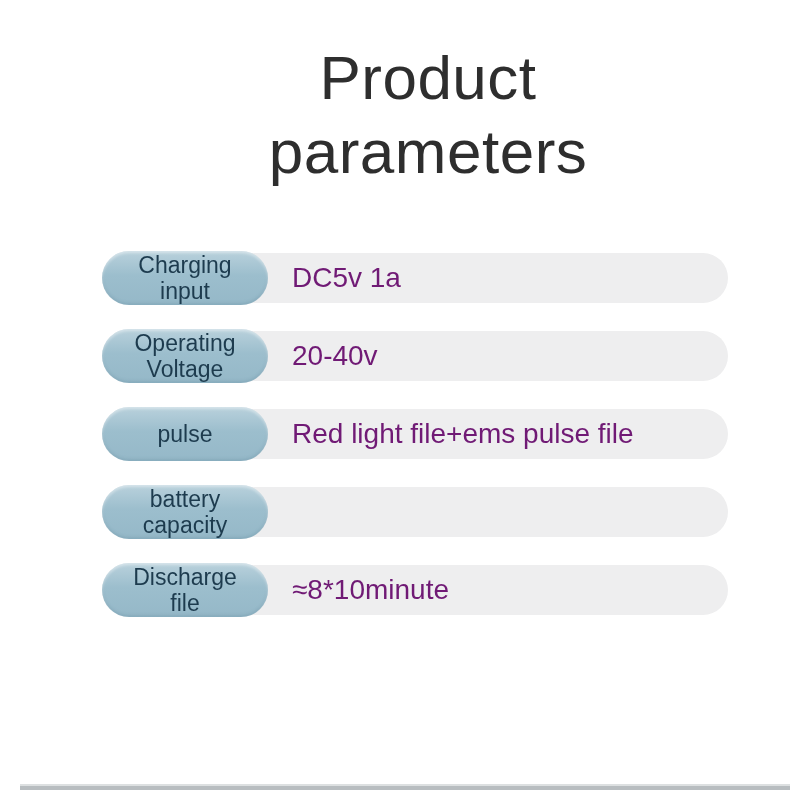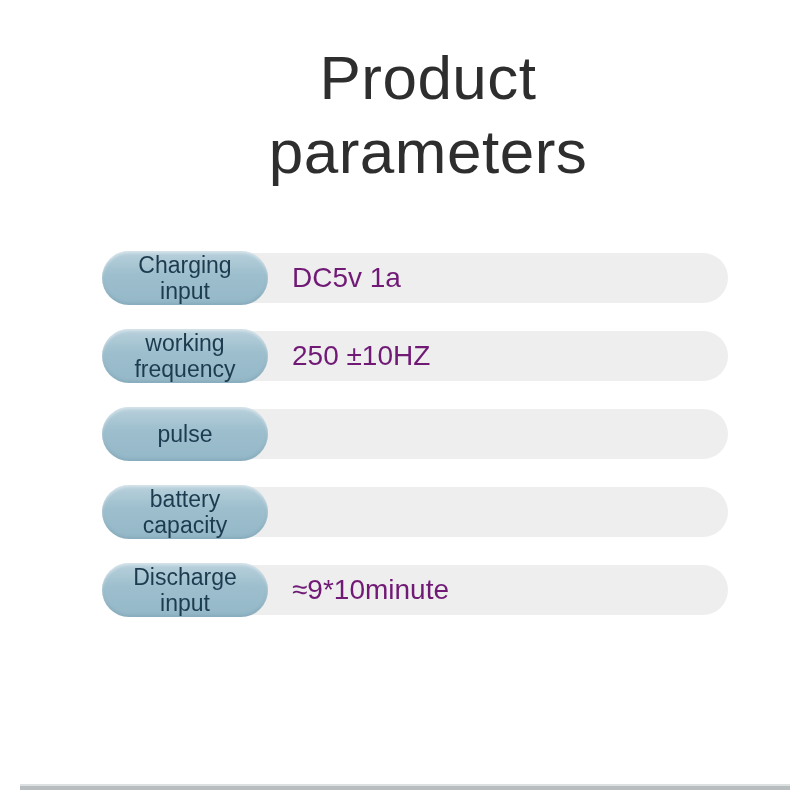--- a/index.html
+++ b/index.html
@@ -84,49 +84,50 @@
   <div class="rows" id="rows">
   <div class="row">
     <div class="bar"></div>
     <div class="pill">
       <span class="pill-label">Charging
 input</span>
     </div>
     <div class="value">DC5v 1a</div>
   </div>
 
-
   <div class="row">
     <div class="bar"></div>
     <div class="pill">
-      <span class="pill-label">working
-frequency</span>
+      <span class="pill-label">Operating
+Voltage</span>
     </div>
-    <div class="value">250 ±10HZ</div>
+    <div class="value">20-40v</div>
   </div>
+
 
   <div class="row">
     <div class="bar"></div>
     <div class="pill">
       <span class="pill-label">pulse</span>
     </div>
+    <div class="value">Red light file+ems pulse file</div>
   </div>
 
   <div class="row">
     <div class="bar"></div>
     <div class="pill">
       <span class="pill-label">battery
 capacity</span>
     </div>
   </div>
 
   <div class="row">
     <div class="bar"></div>
     <div class="pill">
       <span class="pill-label">Discharge
-input</span>
+file</span>
     </div>
-    <div class="value">≈9*10minute</div>
+    <div class="value">≈8*10minute</div>
   </div>
 </div>
 
   <div class="bottom-line"></div>
 </div>
 
 </body></html>

